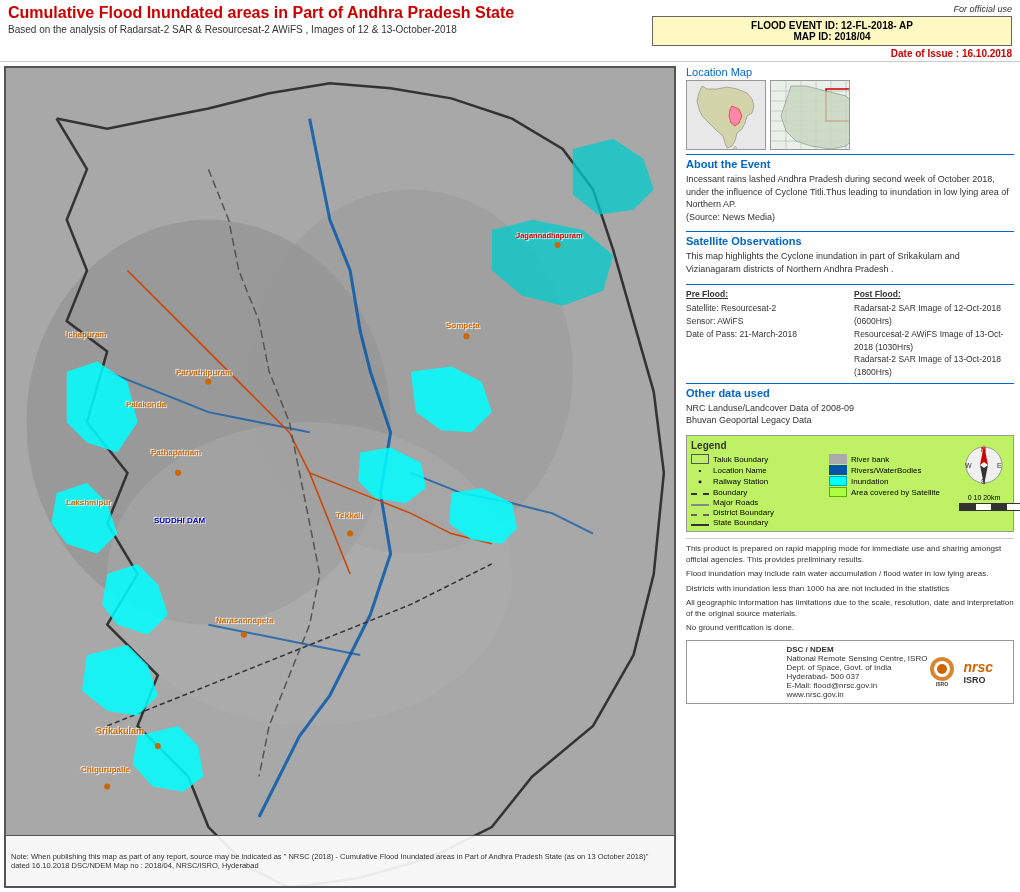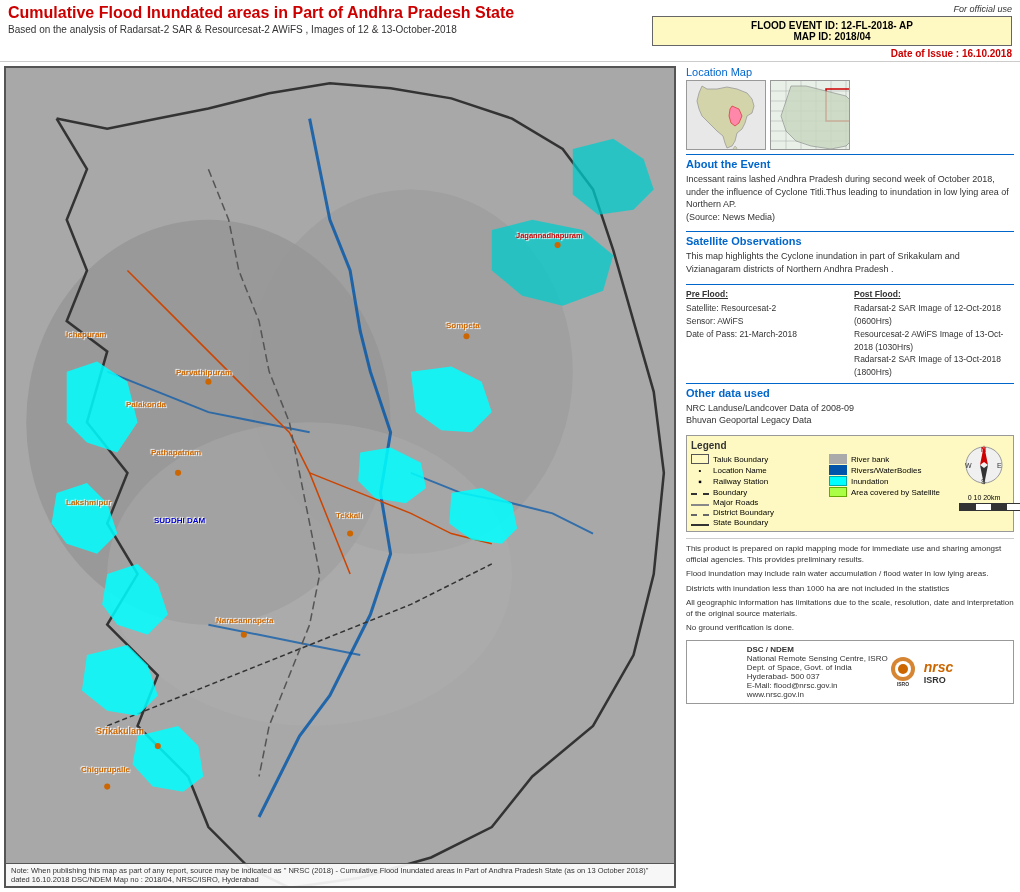--- a/index.html
+++ b/index.html
@@ -108,21 +108,21 @@
     }
 
     
     .map-note {
       position: absolute;
       bottom: 0;
       left: 0;
       right: 0;
       background: rgba(255,255,255,0.9);
       border-top: 1px solid #555;
-      padding: 2px 5px;
+      padding: 16px 5px;
       font-size: 7.5px;
       color: #333;
     }
 
     
     .right-panel {
       width: 340px;
       display: flex;
       flex-direction: column;
       padding: 4px 6px;
@@ -182,21 +182,21 @@
       text-decoration: underline;
       margin-bottom: 2px;
     }
 
     
     .legend-box {
       border: 1px solid #999;
       padding: 4px;
       margin-top: 4px;
       margin-bottom: 4px;
-      background: #fef9c3;
+      background: #bef264;
     }
     .legend-title {
       font-size: 10px;
       font-weight: bold;
       color: #333;
       margin-bottom: 3px;
     }
     .legend-grid {
       display: grid;
       grid-template-columns: 1fr 1fr;
@@ -275,26 +275,26 @@
       border-top: 1px solid #ccc;
       padding-top: 4px;
       margin-top: 2px;
     }
     .disclaimer-section p {
       margin-bottom: 3px;
     }
 
     .footer-box {
       border: 1px solid #999;
-      padding: 4px 10px;
+      padding: 4px 20px;
       margin-top: 4px;
       font-size: 8px;
       color: #333;
       display: flex;
-      justify-content: center;
+      justify-content: flex-end;
       align-items: center;
     }
     .footer-logo-area {
       display: flex;
       align-items: center;
       gap: 6px;
     }
     .nrsc-logo {
       font-size: 14px;
       font-weight: bold;

